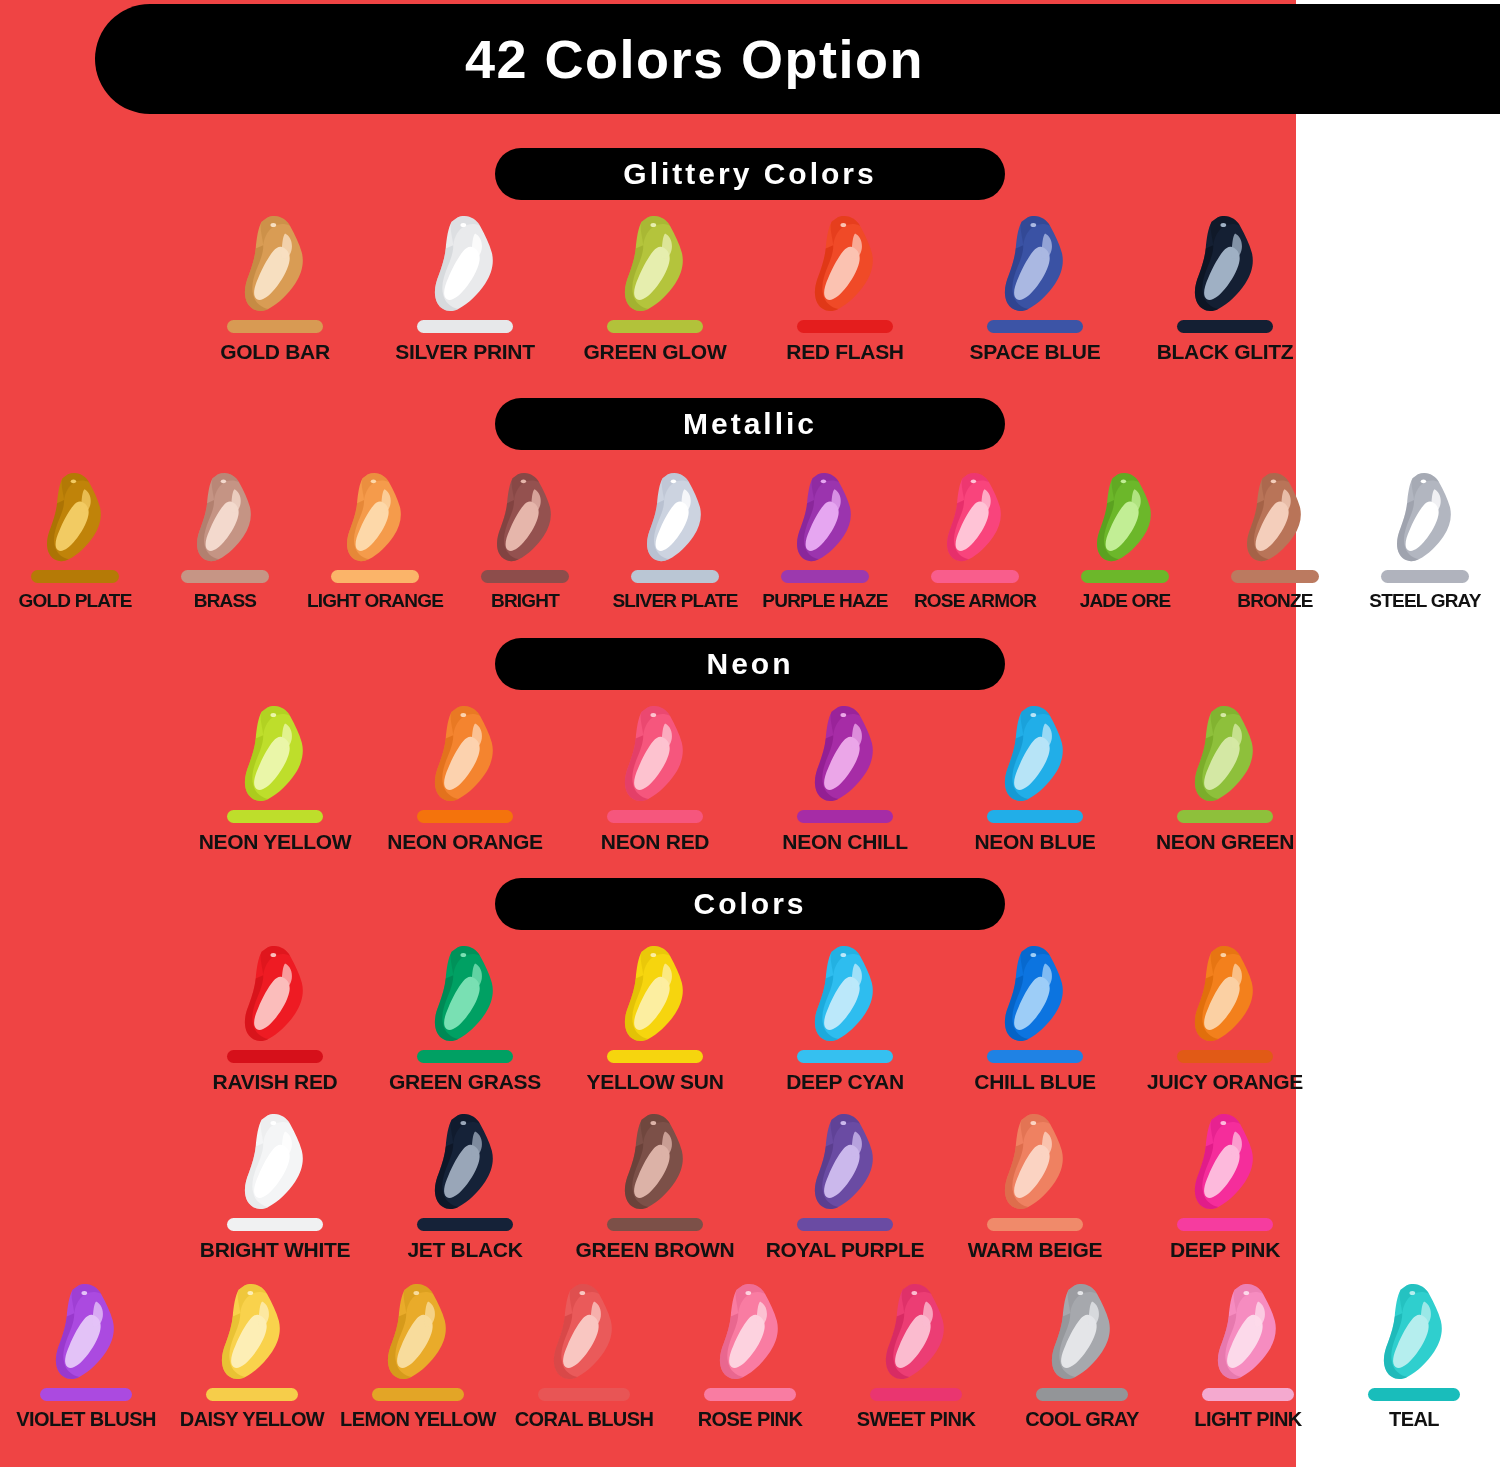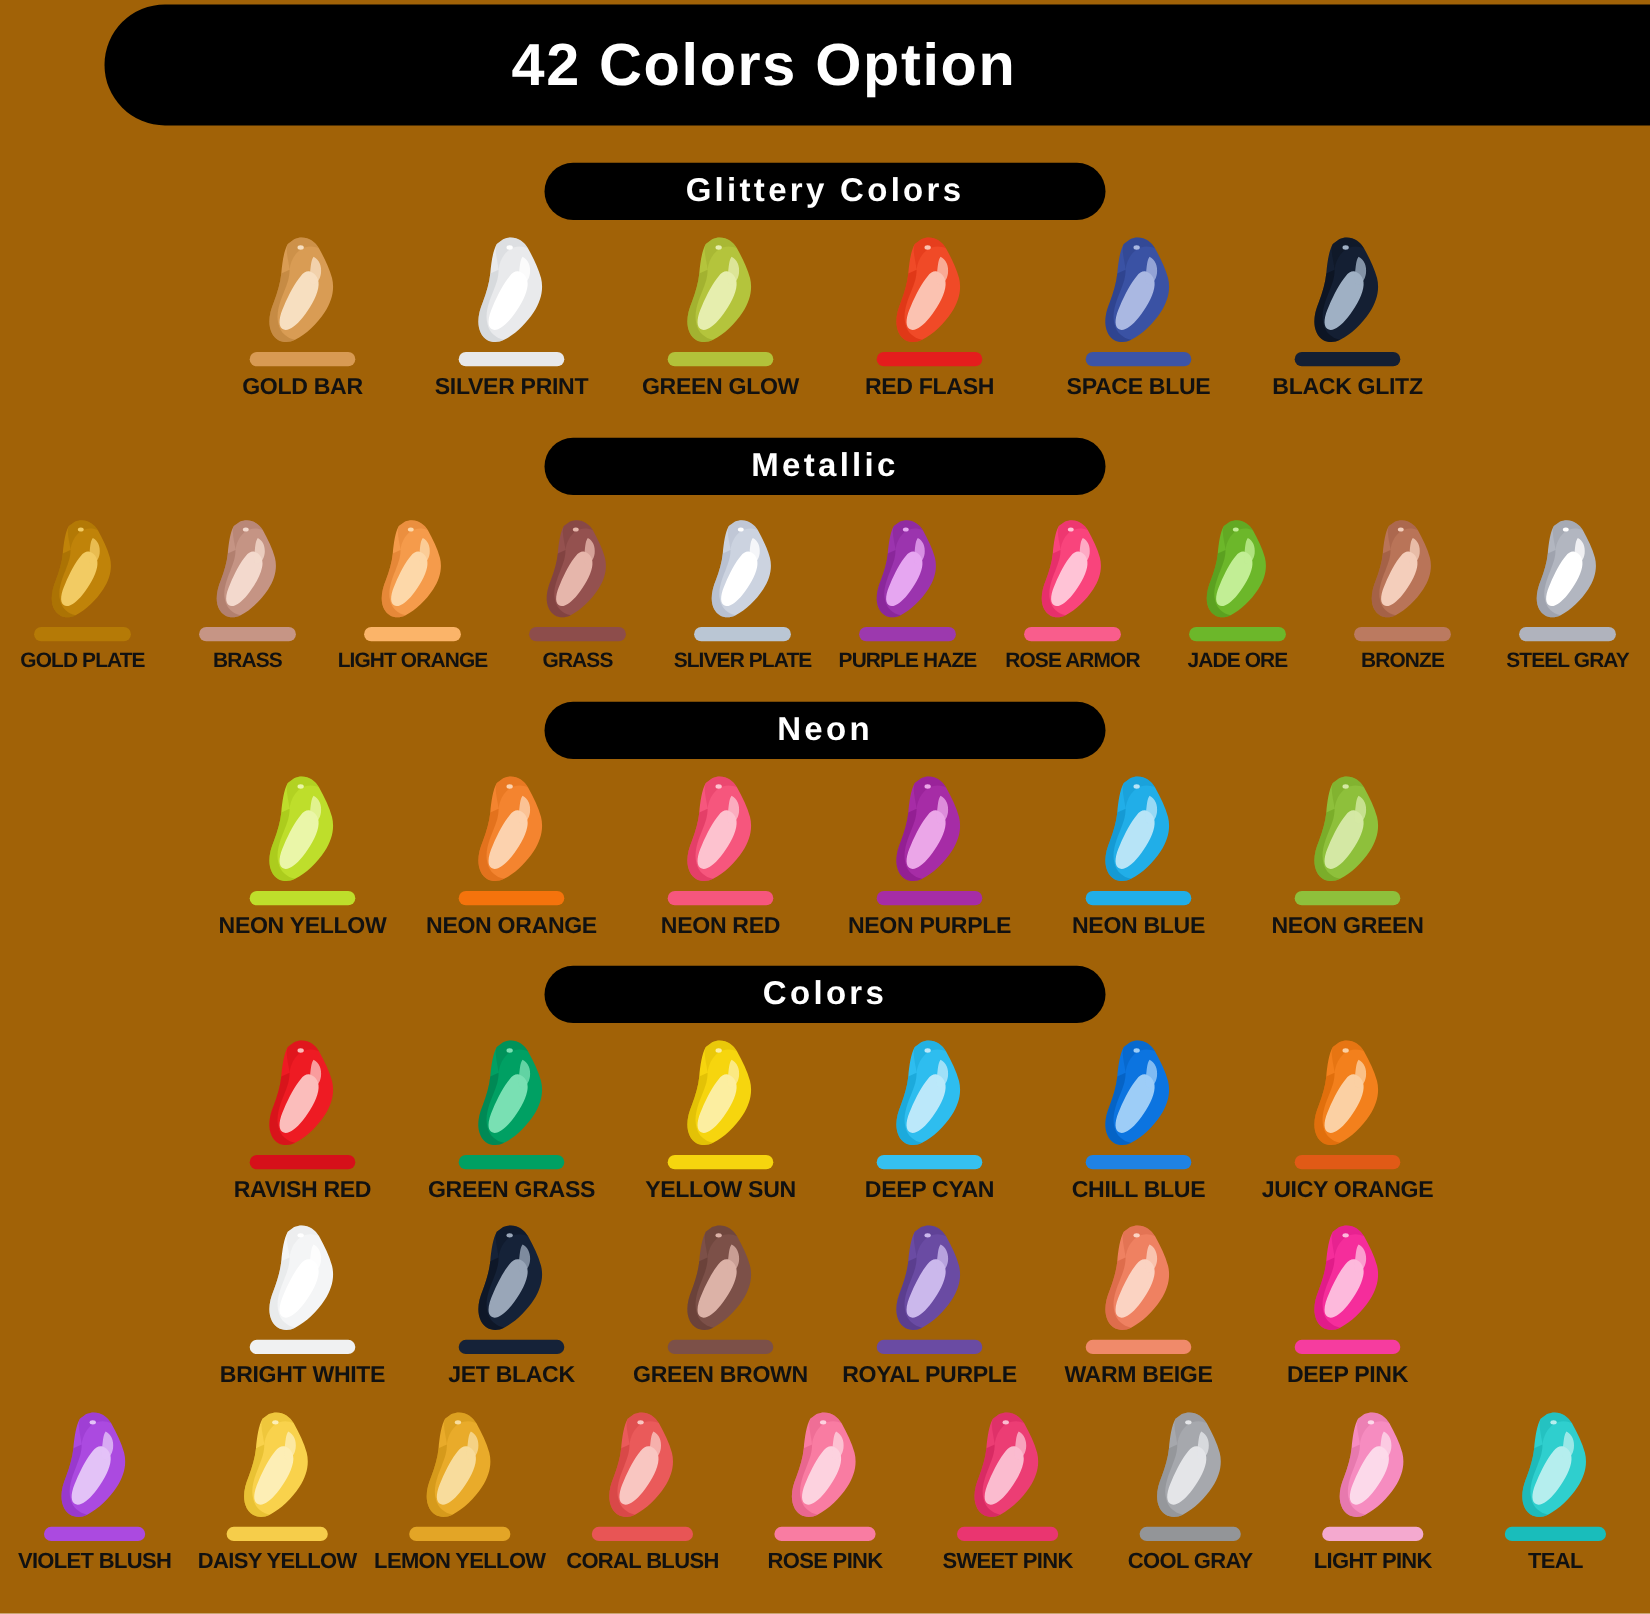--- a/index.html
+++ b/index.html
@@ -6,22 +6,22 @@
   * { box-sizing: border-box; }
   html, body {
     margin: 0; padding: 0;
     width: 1500px; height: 1467px;
     background: #ffffff;
     font-family: "Liberation Sans", sans-serif;
     overflow: hidden;
   }
   #page {
     position: relative;
-    width: 1500px; height: 1467px;
-    background: #a16207;
+    width: 1296px; height: 1467px;
+    background: #ef4444;
   }
 
   
   .title-banner {
     position: absolute;
     left: 95px; top: 4px;
     width: 1460px; height: 110px;
     background: #000000;
     border-radius: 56px;
     display: flex;
@@ -258,21 +258,21 @@
               <svg width="78" height="92" viewBox="0 0 100 118" class="blob">
                 <path d="M41 3 C52 -2 63 4 68 13 C74 24 79 34 82 45 C85 57 82 70 74 82 C66 94 54 106 42 112 C32 117 22 114 17 105 C12 95 14 83 19 71 C23 60 26 50 27 40 C28 28 30 15 34 8 Z" fill="#94514f"></path>
                 <path d="M27 40 C26 50 23 60 19 71 C14 83 12 95 17 105 C22 114 32 117 42 112 C33 110 26 104 24 95 C21 84 25 72 30 60 C34 50 36 44 36 36 Z" fill="#733836" opacity="0.55"></path>
                 <path d="M41 3 C52 -2 63 4 68 13 C62 10 54 10 48 14 C41 19 37 27 36 36 C35 26 31 15 34 8 Z" fill="#733836" opacity="0.35"></path>
                 <path d="M58 38 C65 40 69 47 67 56 C65 66 58 78 50 88 C42 98 33 104 28 100 C23 96 25 86 30 75 C35 63 42 50 48 43 C51 39 55 37 58 38 Z" fill="#e6b6ab"></path>
                 <path d="M62 22 C68 25 71 32 70 40 C69 47 65 52 61 52 C58 52 57 47 58 41 C59 33 59 26 62 22 Z" fill="#e6b6ab" opacity="0.8"></path>
                 <ellipse cx="48" cy="12" rx="3.4" ry="2.4" fill="#e6b6ab"></ellipse>
               </svg>
             </div>
             <div class="bar" style="background: rgb(141, 77, 75);"></div>
-            <div class="sw-label">GRASS</div>
+            <div class="sw-label">BRIGHT</div>
           </div>
           <div class="swatch">
             <div class="blob-wrap">
               <svg width="78" height="92" viewBox="0 0 100 118" class="blob">
                 <path d="M41 3 C52 -2 63 4 68 13 C74 24 79 34 82 45 C85 57 82 70 74 82 C66 94 54 106 42 112 C32 117 22 114 17 105 C12 95 14 83 19 71 C23 60 26 50 27 40 C28 28 30 15 34 8 Z" fill="#ccd3e0"></path>
                 <path d="M27 40 C26 50 23 60 19 71 C14 83 12 95 17 105 C22 114 32 117 42 112 C33 110 26 104 24 95 C21 84 25 72 30 60 C34 50 36 44 36 36 Z" fill="#a9b3c4" opacity="0.55"></path>
                 <path d="M41 3 C52 -2 63 4 68 13 C62 10 54 10 48 14 C41 19 37 27 36 36 C35 26 31 15 34 8 Z" fill="#a9b3c4" opacity="0.35"></path>
                 <path d="M58 38 C65 40 69 47 67 56 C65 66 58 78 50 88 C42 98 33 104 28 100 C23 96 25 86 30 75 C35 63 42 50 48 43 C51 39 55 37 58 38 Z" fill="#ffffff"></path>
                 <path d="M62 22 C68 25 71 32 70 40 C69 47 65 52 61 52 C58 52 57 47 58 41 C59 33 59 26 62 22 Z" fill="#ffffff" opacity="0.8"></path>
                 <ellipse cx="48" cy="12" rx="3.4" ry="2.4" fill="#ffffff"></ellipse>
@@ -405,21 +405,21 @@
               <svg width="84" height="99" viewBox="0 0 100 118" class="blob">
                 <path d="M41 3 C52 -2 63 4 68 13 C74 24 79 34 82 45 C85 57 82 70 74 82 C66 94 54 106 42 112 C32 117 22 114 17 105 C12 95 14 83 19 71 C23 60 26 50 27 40 C28 28 30 15 34 8 Z" fill="#a62ca6"></path>
                 <path d="M27 40 C26 50 23 60 19 71 C14 83 12 95 17 105 C22 114 32 117 42 112 C33 110 26 104 24 95 C21 84 25 72 30 60 C34 50 36 44 36 36 Z" fill="#831583" opacity="0.55"></path>
                 <path d="M41 3 C52 -2 63 4 68 13 C62 10 54 10 48 14 C41 19 37 27 36 36 C35 26 31 15 34 8 Z" fill="#831583" opacity="0.35"></path>
                 <path d="M58 38 C65 40 69 47 67 56 C65 66 58 78 50 88 C42 98 33 104 28 100 C23 96 25 86 30 75 C35 63 42 50 48 43 C51 39 55 37 58 38 Z" fill="#eba6e8"></path>
                 <path d="M62 22 C68 25 71 32 70 40 C69 47 65 52 61 52 C58 52 57 47 58 41 C59 33 59 26 62 22 Z" fill="#eba6e8" opacity="0.8"></path>
                 <ellipse cx="48" cy="12" rx="3.4" ry="2.4" fill="#eba6e8"></ellipse>
               </svg>
             </div>
             <div class="bar" style="background: rgb(166, 44, 166);"></div>
-            <div class="sw-label">NEON PURPLE</div>
+            <div class="sw-label">NEON CHILL</div>
           </div>
           <div class="swatch">
             <div class="blob-wrap">
               <svg width="84" height="99" viewBox="0 0 100 118" class="blob">
                 <path d="M41 3 C52 -2 63 4 68 13 C74 24 79 34 82 45 C85 57 82 70 74 82 C66 94 54 106 42 112 C32 117 22 114 17 105 C12 95 14 83 19 71 C23 60 26 50 27 40 C28 28 30 15 34 8 Z" fill="#21aee8"></path>
                 <path d="M27 40 C26 50 23 60 19 71 C14 83 12 95 17 105 C22 114 32 117 42 112 C33 110 26 104 24 95 C21 84 25 72 30 60 C34 50 36 44 36 36 Z" fill="#0d8bc2" opacity="0.55"></path>
                 <path d="M41 3 C52 -2 63 4 68 13 C62 10 54 10 48 14 C41 19 37 27 36 36 C35 26 31 15 34 8 Z" fill="#0d8bc2" opacity="0.35"></path>
                 <path d="M58 38 C65 40 69 47 67 56 C65 66 58 78 50 88 C42 98 33 104 28 100 C23 96 25 86 30 75 C35 63 42 50 48 43 C51 39 55 37 58 38 Z" fill="#b7e4f7"></path>
                 <path d="M62 22 C68 25 71 32 70 40 C69 47 65 52 61 52 C58 52 57 47 58 41 C59 33 59 26 62 22 Z" fill="#b7e4f7" opacity="0.8"></path>
                 <ellipse cx="48" cy="12" rx="3.4" ry="2.4" fill="#b7e4f7"></ellipse>

